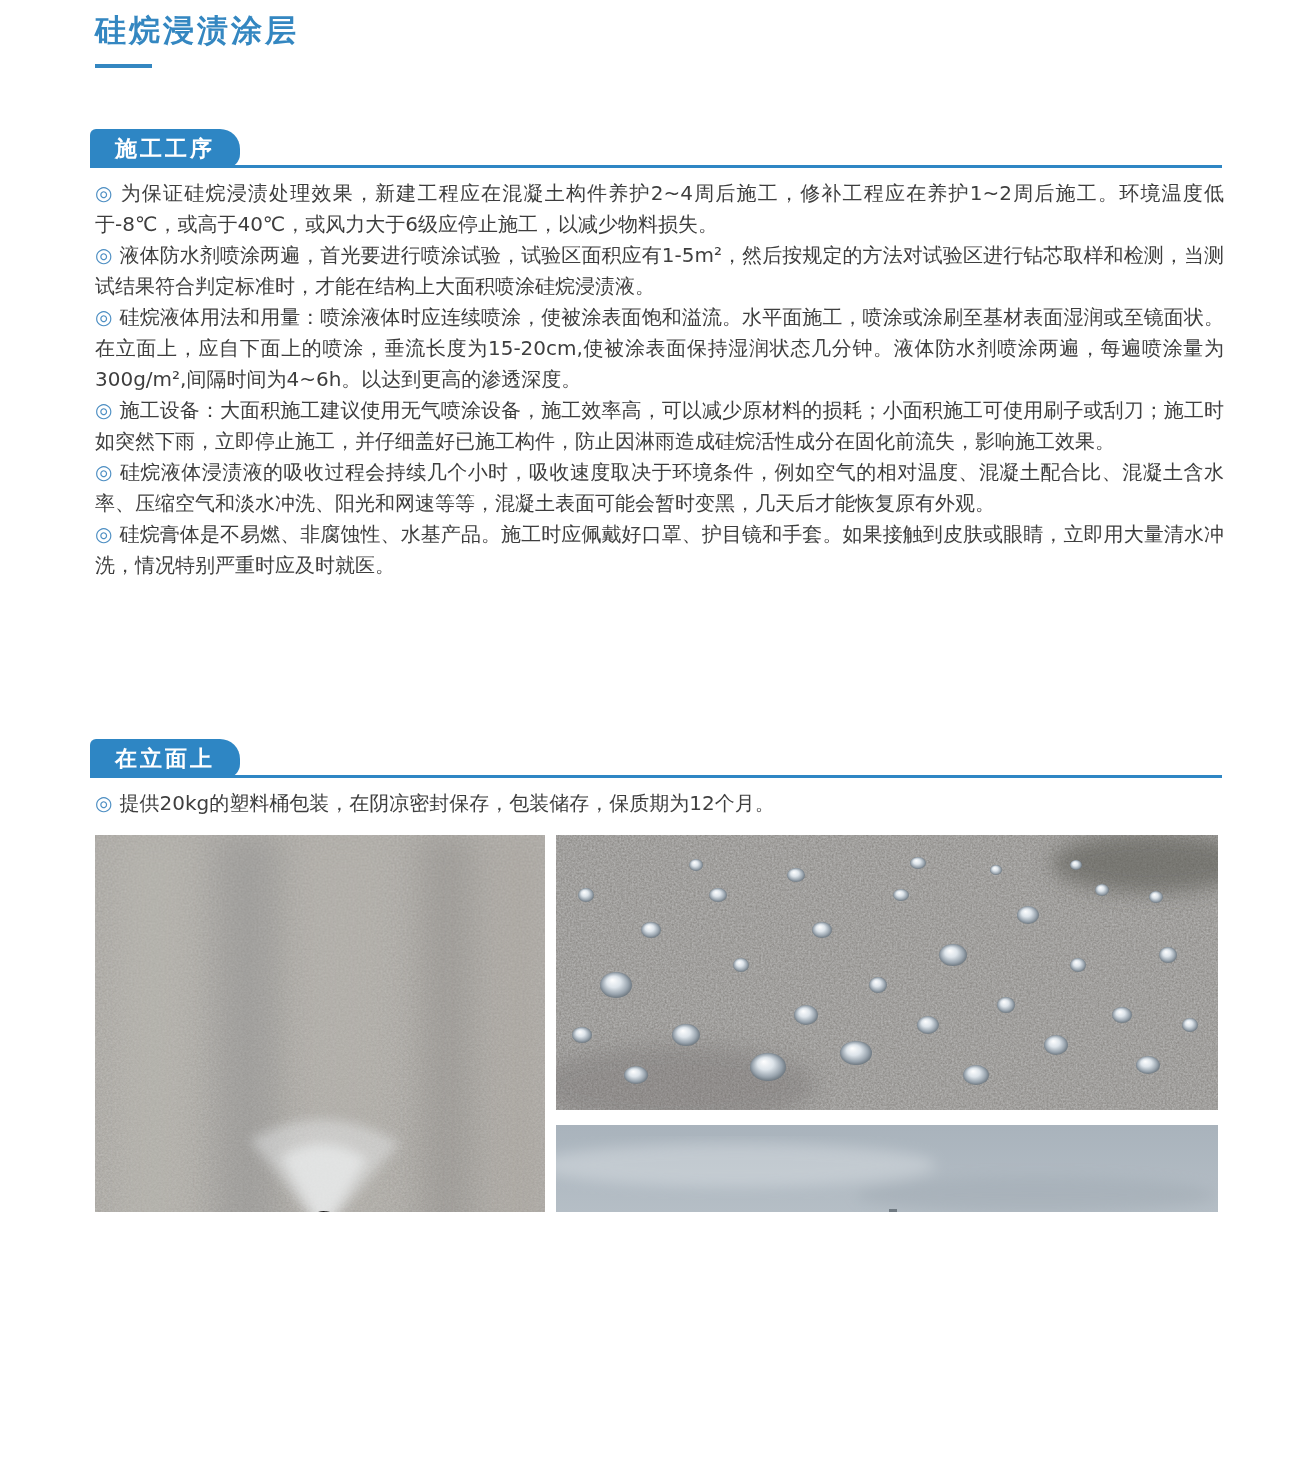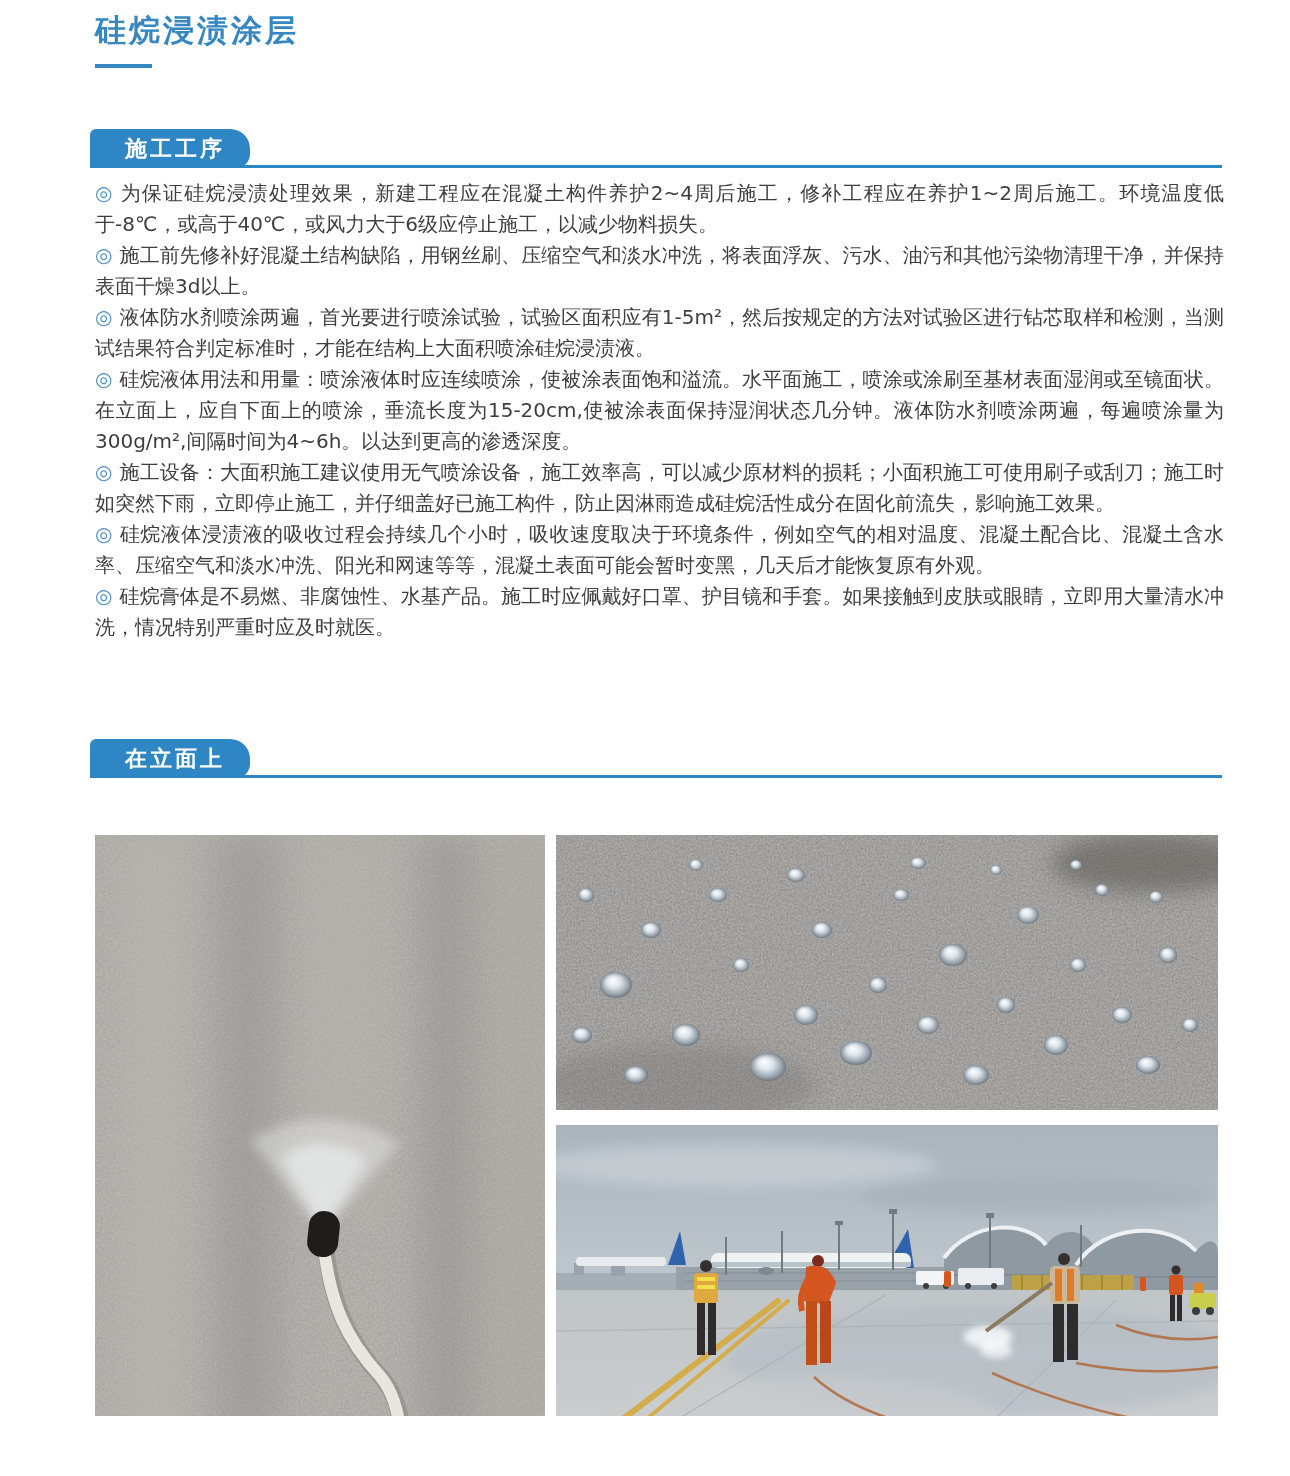--- a/index.html
+++ b/index.html
@@ -1,28 +1,28 @@
 <!DOCTYPE html>
 <html><head>
 <meta charset="utf-8">
 <style>
   html,body{margin:0;padding:0;background:#ffffff;}
   .page{
-    position:relative;width:1290px;height:1416px;background:#ffffff;overflow:hidden;
+    position:relative;width:1290px;height:1212px;background:#ffffff;overflow:hidden;
     font-family:"DejaVu Sans","Liberation Sans",sans-serif;color:#3e3e3e;
   }
   .title{
     position:absolute;left:95px;top:10px;margin:0;
     font-size:31px;font-weight:bold;color:#3487c1;letter-spacing:3px;
   }
   .title-rule{position:absolute;left:95px;top:64px;width:57px;height:4px;background:#3487c1;}
   .tab{
     position:absolute;left:90px;width:150px;height:39px;background:#2e86c4;
     border-radius:6px 20px 14px 0;color:#ffffff;font-size:22px;font-weight:bold;
-    display:flex;align-items:center;justify-content:center;letter-spacing:3px;padding-left:10px;
+    display:flex;align-items:center;justify-content:center;letter-spacing:3px;
   }
   .tab-rule{position:absolute;left:90px;width:1132px;height:3px;background:#2e86c4;}
   .bullets{position:absolute;left:95px;width:1129px;}
   .bullets p{margin:0;font-size:20px;line-height:31px;text-align:justify;color:#3e3e3e;}
   .sym{color:#4e8fc3;margin-right:7px;}
   .ph{position:absolute;display:block;}
   .footer-art{position:absolute;left:0;top:1430px;width:1290px;height:46px;}
 </style>
 </head>
 <body>
@@ -32,33 +32,35 @@
   <h1 class="title">硅烷浸渍涂层</h1>
   <div class="title-rule"></div>
 
   <div class="tab" style="top:129px">
     <span>施工工序</span>
   </div>
   <div class="tab-rule" style="top:165px"></div>
 
   <div class="bullets" style="top:178px">
     <p><span class="sym">◎</span><span>为保证硅烷浸渍处理效果，新建工程应在混凝土构件养护2~4周后施工，修补工程应在养护1~2周后施工。环境温度低于-8℃，或高于40℃，或风力大于6级应停止施工，以减少物料损失。</span></p>
-    <p><span class="sym">◎</span><span>施工前先修补好混凝土结构缺陷，用钢丝刷、压缩空气和淡水冲洗，将表面浮灰、污水、油污和其他污染物清理干净，并保持表面干燥3d以上。</span></p>
     <p><span class="sym">◎</span><span>液体防水剂喷涂两遍，首光要进行喷涂试验，试验区面积应有1-5m²，然后按规定的方法对试验区进行钻芯取样和检测，当测试结果符合判定标准时，才能在结构上大面积喷涂硅烷浸渍液。</span></p>
     <p><span class="sym">◎</span><span>硅烷液体用法和用量：喷涂液体时应连续喷涂，使被涂表面饱和溢流。水平面施工，喷涂或涂刷至基材表面湿润或至镜面状。在立面上，应自下面上的喷涂，垂流长度为15-20cm,使被涂表面保持湿润状态几分钟。液体防水剂喷涂两遍，每遍喷涂量为300g/m²,间隔时间为4~6h。以达到更高的渗透深度。</span></p>
     <p><span class="sym">◎</span><span>施工设备：大面积施工建议使用无气喷涂设备，施工效率高，可以减少原材料的损耗；小面积施工可使用刷子或刮刀；施工时如突然下雨，立即停止施工，并仔细盖好已施工构件，防止因淋雨造成硅烷活性成分在固化前流失，影响施工效果。</span></p>
     <p><span class="sym">◎</span><span>硅烷液体浸渍液的吸收过程会持续几个小时，吸收速度取决于环境条件，例如空气的相对温度、混凝土配合比、混凝土含水率、压缩空气和淡水冲洗、阳光和网速等等，混凝土表面可能会暂时变黑，几天后才能恢复原有外观。</span></p>
     <p><span class="sym">◎</span><span>硅烷膏体是不易燃、非腐蚀性、水基产品。施工时应佩戴好口罩、护目镜和手套。如果接触到皮肤或眼睛，立即用大量清水冲洗，情况特别严重时应及时就医。</span></p>
   </div>
 
   <div class="tab" style="top:739px">
     <span>在立面上</span>
   </div>
   <div class="tab-rule" style="top:775px"></div>
 
+  <div class="bullets" style="top:788px">
+    <p><span class="sym">◎</span><span>提供20kg的塑料桶包装，在阴凉密封保存，包装储存，保质期为12个月。</span></p>
+  </div>
 
   <svg class="ph" style="left:95px;top:835px" width="450" height="603" viewBox="0 0 450 603" role="img">
     <defs>
       <filter id="nA" x="0" y="0" width="100%" height="100%">
         <feTurbulence type="fractalNoise" baseFrequency="0.85" numOctaves="3" seed="4" stitchTiles="stitch"></feTurbulence>
         <feColorMatrix type="matrix" values="0 0 0 0 0.38  0 0 0 0 0.37  0 0 0 0 0.35  0 0 0 0.55 0"></feColorMatrix>
       </filter>
       <filter id="nA2" x="0" y="0" width="100%" height="100%">
         <feTurbulence type="fractalNoise" baseFrequency="0.5" numOctaves="2" seed="11" stitchTiles="stitch"></feTurbulence>
         <feColorMatrix type="matrix" values="0 0 0 0 0.92  0 0 0 0 0.91  0 0 0 0 0.88  0 0 0 0.35 0"></feColorMatrix>

